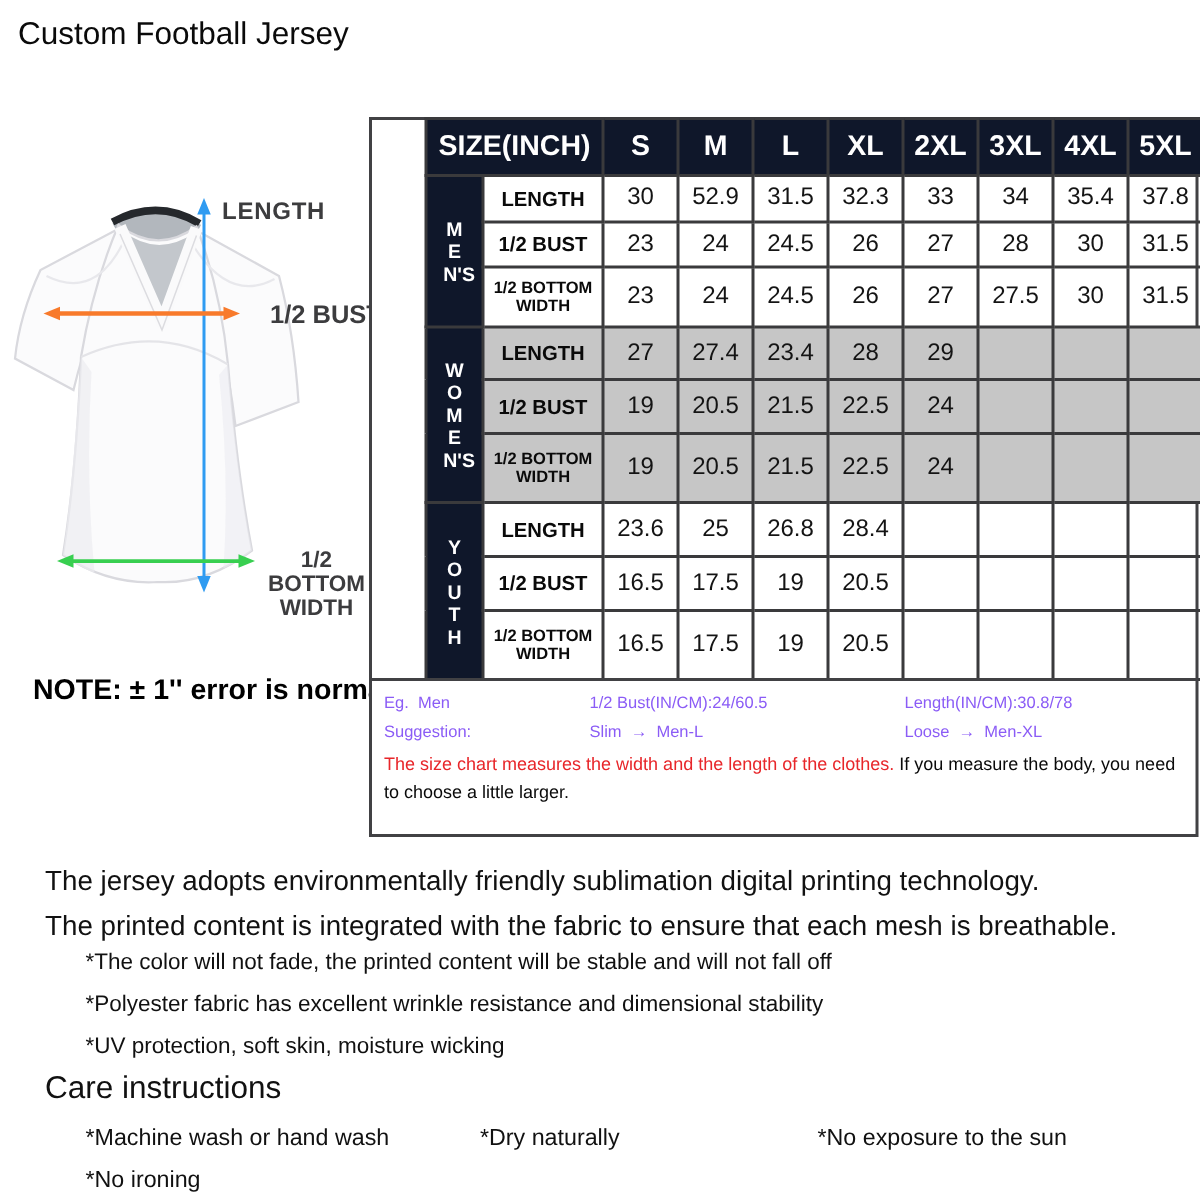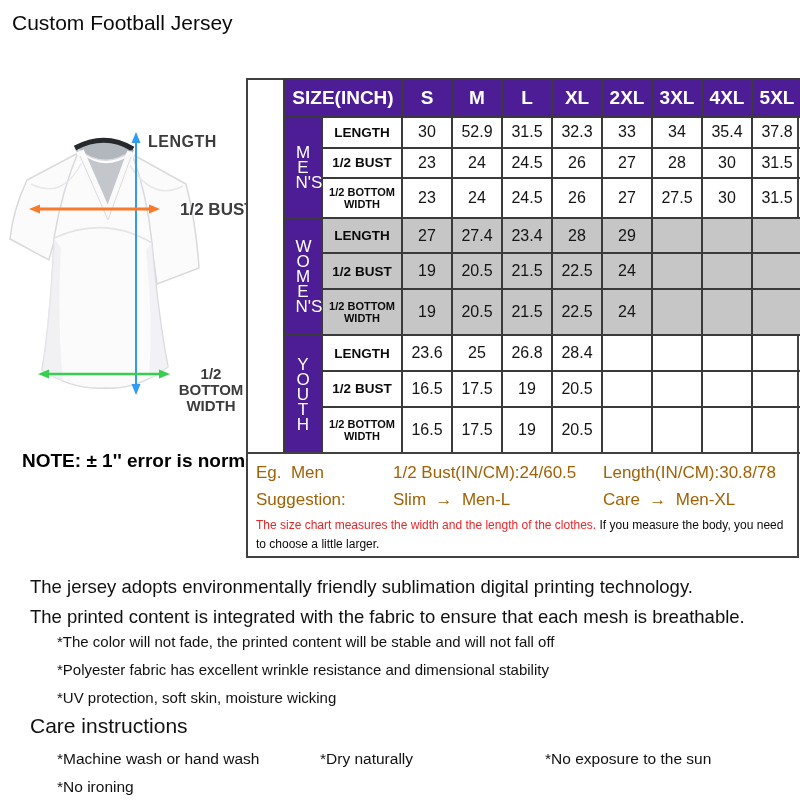--- a/index.html
+++ b/index.html
@@ -23,35 +23,35 @@
   .lab-bottom { left:168px; top:366px; font-size:15px; width:86px; text-align:center; line-height:16px; }
   .note { position:absolute; left:22px; top:450px; font-size:19px; font-weight:bold; color:#000; }
 
   
   .panel { position:absolute; left:246px; top:78px; width:553px; height:480px;
            border:2px solid #414144; background:#fff; }
 
   table.size-table { position:absolute; left:35px; top:-2px; width:518px; height:376px;
                      border-collapse:collapse; table-layout:fixed; }
   .size-table td { border:2px solid #3a3a3c; text-align:center; vertical-align:middle; padding:0; }
-  .size-table td.dark { background:#4c1d95; color:#fff; font-weight:bold; }
+  .size-table td.dark { background:#0f172a; color:#fff; font-weight:bold; }
   .size-table td.corner  { font-size:19px; }
   .size-table td.sizecol { font-size:19px; }
   .size-table td.rlabel { font-size:13.5px; font-weight:bold; color:#0a0a0a; }
   .size-table td.rlabel.small { font-size:11px; line-height:12px; }
   .size-table td.val { font-size:16px; color:#141414; }
   .size-table td.shaded { background:#c6c6c6; }
   .vstack { width:15px; margin:0 auto; word-break:break-all; line-height:15px;
-            text-align:center; font-size:17px; font-weight:normal; color:#fff; letter-spacing:0; }
+            text-align:center; font-size:13px; font-weight:bold; color:#fff; letter-spacing:0; }
 
   
   .measure { position:absolute; left:-2px; right:-2px; top:372px; bottom:-2px;
              border-top:2px solid #414144; padding:2px 10px 0 10px; }
   .m-title { font-size:20px; color:#0a0a0a; margin-top:1px; }
-  .m-row   { font-size:17px; color:#a16207; margin-top:7px; white-space:nowrap; }
+  .m-row   { font-size:11px; color:#8b5cf6; margin-top:7px; white-space:nowrap; }
   .m-row .c1 { display:inline-block; width:137px; white-space:pre; }
   .m-row .c2 { display:inline-block; width:210px; white-space:pre; }
   .m-row .c3 { display:inline-block; white-space:pre; }
   .m-warning { font-size:12px; line-height:19px; margin-top:6px; width:535px; color:#0a0a0a; }
   .m-warning .red { color:#e8262a; }
 
   
   .desc-line1 { position:absolute; left:30px; top:576px; font-size:18.5px; }
   .desc-line2 { position:absolute; left:30px; top:606px; font-size:18.5px; }
   .bullet { position:absolute; left:57px; font-size:15px; }
@@ -252,21 +252,21 @@
         <td class="val"></td>
       </tr>
     </tbody>
       </table>
 
     <div class="measure">
       <div class="m-row">
         <span class="c1">Eg.  Men</span><span class="c2">1/2 Bust(IN/CM):24/60.5</span><span class="c3">Length(IN/CM):30.8/78</span>
       </div>
       <div class="m-row">
-        <span class="c1">Suggestion:</span><span class="c2">Slim  →  Men-L</span><span class="c3">Care  →  Men-XL</span>
+        <span class="c1">Suggestion:</span><span class="c2">Slim  →  Men-L</span><span class="c3">Loose  →  Men-XL</span>
       </div>
       <div class="m-warning">
         <span class="red">The size chart measures the width and the length of the clothes.</span><span> If you measure the body, you need to choose a little larger.</span>
       </div>
     </div>
   </div>
 
   <div class="desc-line1">The jersey adopts environmentally friendly sublimation digital printing technology.</div>
   <div class="desc-line2">The printed content is integrated with the fabric to ensure that each mesh is breathable.</div>
   <div class="bullet b0">*The color will not fade, the printed content will be stable and will not fall off</div>

